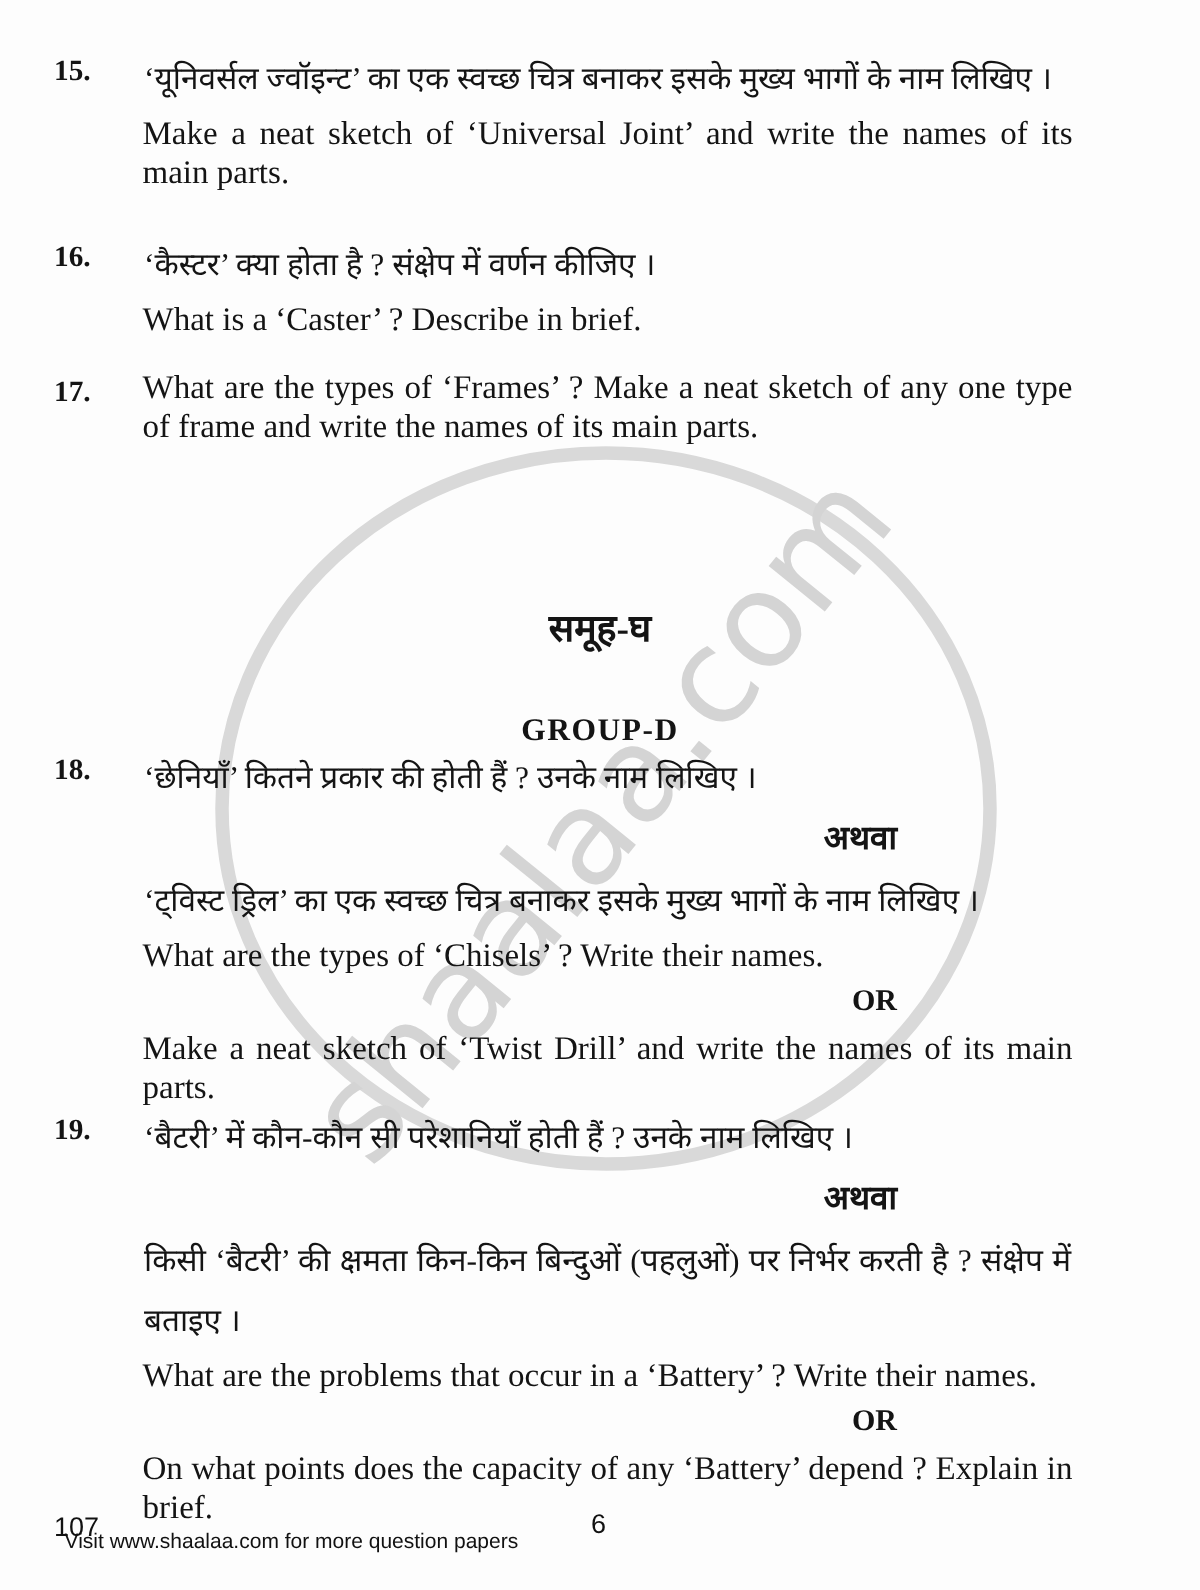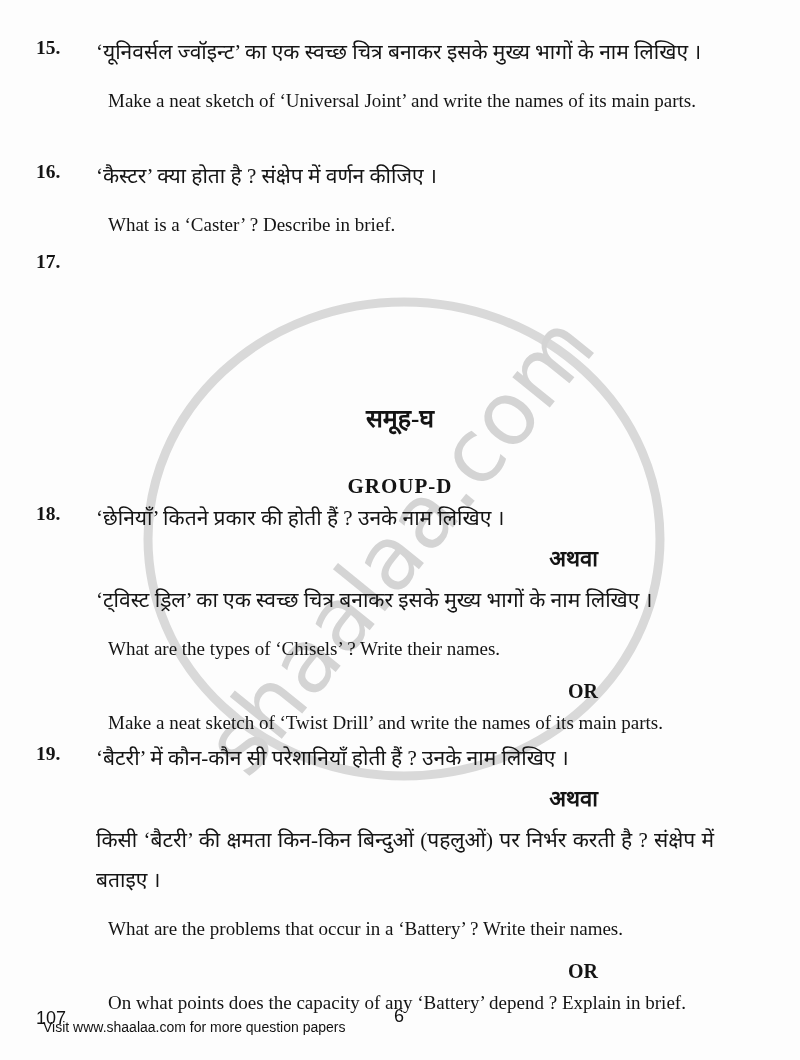--- a/index.html
+++ b/index.html
@@ -22,21 +22,21 @@
     position:absolute;left:0;top:0;
     font-weight:bold;font-size:19.5px;line-height:40px;
   }
   .qbody{margin-left:56px;width:626px;}
   .hindi{
     margin:4px;font-size:21px;line-height:40px;
     text-align:justify;
     font-family:"Liberation Serif","DejaVu Serif",serif;
   }
   .english{
-    margin:16px;font-size:19px;line-height:26px;
+    margin:3px;font-size:22px;line-height:26px;
     text-align:justify;
   }
   .or-line{
     margin:0;padding-right:120px;
     text-align:right;font-weight:bold;
   }
   .or-hindi{font-size:22px;line-height:34px;}
   .or-english{font-size:20px;line-height:26px;margin-top:4px;margin-bottom:2px;}
   .gap-top-6{margin-top:6px;}
   .section-head{position:absolute;left:0;width:800px;text-align:center;margin:0;}
@@ -71,20 +71,21 @@
       <span class="qnum">16.</span>
       <div class="qbody">
         <p class="hindi">‘कैस्टर’ क्या होता है ? संक्षेप में वर्णन कीजिए ।</p>
         <p class="english">What is a ‘Caster’ ? Describe in brief.</p>
       </div>
     </div>
 
     <div class="question" style="top:242px">
       <span class="qnum">17.</span>
       <div class="qbody">
+        <p class="english">What are the types of ‘Frames’ ? Make a neat sketch of any one type of frame and write the names of its main parts.</p>
       </div>
     </div>
 
     <p class="section-head section-hindi" style="top:400px">समूह-घ</p>
     <p class="section-head section-english" style="top:452px">GROUP-D</p>
 
     <div class="question" style="top:494px">
       <span class="qnum">18.</span>
       <div class="qbody">
         <p class="hindi">‘छेनियाँ’ कितने प्रकार की होती हैं ? उनके नाम लिखिए ।</p>

